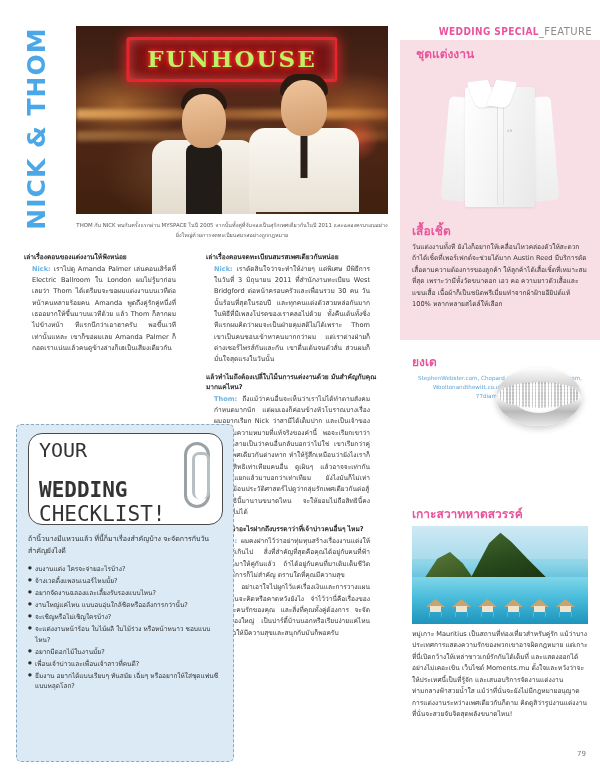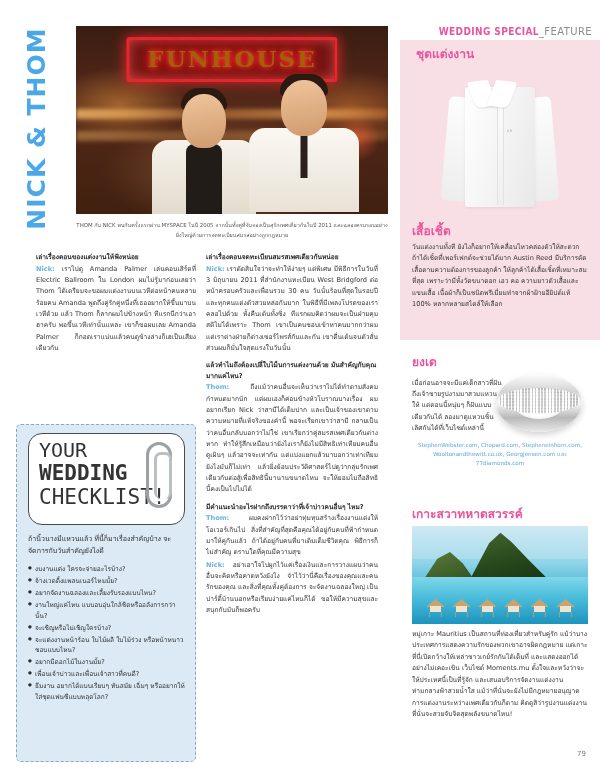--- a/index.html
+++ b/index.html
@@ -64,21 +64,21 @@
     border:3px solid #e8262e;
     border-radius:3px;
     background:rgba(150,12,20,.55);
     box-shadow:0 0 14px rgba(232,38,46,.95), inset 0 0 12px rgba(255,90,90,.65);
   }
   .neon span {
     font-family:"DejaVu Serif","Liberation Serif",serif;
     font-weight:bold;
     font-size:23px;
     letter-spacing:2px;
-    color:#a16207;
+    color:#bef264;
     text-shadow:0 0 5px #ff3b3b, 0 0 11px #ff2020, 0 0 20px #d40000;
   }
   .person { position:absolute; bottom:0; }
   .p-head {
     position:absolute; left:50%; transform:translateX(-50%);
     width:44px; height:54px; border-radius:48% 48% 45% 45%;
     background:linear-gradient(170deg,#f0c59c,#cf9a6d);
   }
   .p-hair {
     position:absolute; left:50%; transform:translateX(-50%);
@@ -118,52 +118,52 @@
   }
 
   .caption {
     position:absolute; left:76px; top:220px; width:312px;
     font-size:5.4px; line-height:1.85; color:#555;
     text-align:center;
   }
 
   
   .col { position:absolute; font-size:6.6px; line-height:1.72; color:#333; }
-  .col-left  { left:36px;  top:252px; width:160px; }
+  .col-left  { left:24px;  top:252px; width:160px; }
   .col-mid   { left:206px; top:252px; width:172px; }
   .q {
     font-weight:bold; color:#2b2b2b; display:block;
     margin:6px 0 1.5px; line-height:1.55;
   }
   .q:first-child { margin-top:0; }
   .spk { color:#6ab3e2; font-weight:bold; }
-  .para { margin:0 0 1px; text-align:justify; }
+  .para { margin:0 8px 1px; text-align:justify; }
 
   
   .checklist {
     position:absolute; left:16px; top:424px;
-    width:180px; height:338px;
+    width:218px; height:338px;
     background:#dbeaf5;
     border:1.4px dashed #8aa9bd;
     border-radius:5px;
     padding:8px 10px 8px 11px;
   }
   .cl-head {
     position:relative; height:92px;
     border:1.4px solid #4a4a4a; border-radius:14px;
     background:#fff;
     padding:6px 8px 0 10px;
     margin-bottom:9px;
   }
   .cl-head .l1, .cl-head .l2, .cl-head .l3 {
     font-family:"DejaVu Sans Mono","Liberation Mono",monospace;
     color:#333; letter-spacing:0px; line-height:1;
   }
   .cl-head .l1 { font-size:20px; }
-  .cl-head .l2 { font-size:21px; font-weight:bold; margin-top:3px; }
+  .cl-head .l2 { font-size:21px; font-weight:bold; margin-top:20px; }
   .cl-head .l3 { font-size:21px; margin-top:3px; }
   .clip {
     position:absolute; right:12px; top:8px;
     width:26px; height:66px;
     border:3.2px solid #9aa2a6;
     border-radius:13px;
     background:transparent;
   }
   .clip:after {
     content:""; position:absolute; left:5px; top:7px;
@@ -410,21 +410,20 @@
       <p class="body-txt">วันแต่งงานทั้งที ยังไงก็อยากให้เคลื่อนไหวคล่องตัวให้สะดวก ถ้าได้เชิ้ตที่เพอร์เฟกต์จะช่วยได้มาก Austin Reed มีบริการตัดเสื้อตามความต้องการของลูกค้า ให้ลูกค้าได้เสื้อเชิ้ตที่เหมาะสมที่สุด เพราะว่ามีทั้งวัดขนาดอก เอว คอ ความยาวตัวเสื้อและแขนเสื้อ เนื้อผ้าก็เป็นชนิดพรีเมี่ยมทำจากผ้าฝ้ายอียิปต์แท้ 100% หลากหลายสไตล์ให้เลือก</p>
     </div>
 
     <div class="blk blk-ring">
       <h2 class="sec-title ring-title">ยงเด</h2>
       <div class="ring-row">
         <div class="ring-img">
           <div class="ring"></div>
           <div class="ring-pave"></div>
         </div>
-        <p class="ring-text">เมื่อก่อนอาจจะมีแค่เด็กสาวที่ฝันถึงเจ้าชายรูปงามมาสวมแหวนให้ แต่ตอนนี้หนุ่มๆ ก็ฝันแบบเดียวกันได้ ลองมาดูแหวนชิ้นเลิศกันได้ที่เว็บไซต์เหล่านี้</p>
       </div>
       <div class="credits">StephenWebster.com, Chopard.com, Stepheneinhorn.com, Wooltonandthewitt.co.uk, Georgjensen.com และ 77diamonds.com</div>
     </div>
 
     <div class="blk blk-island">
       <h2 class="sec-title island-title">เกาะสวาทหาดสวรรค์</h2>
       <div class="island-img">
         <div class="sky"></div>
         <div class="mountain2"></div>
         <div class="mountain"></div>

